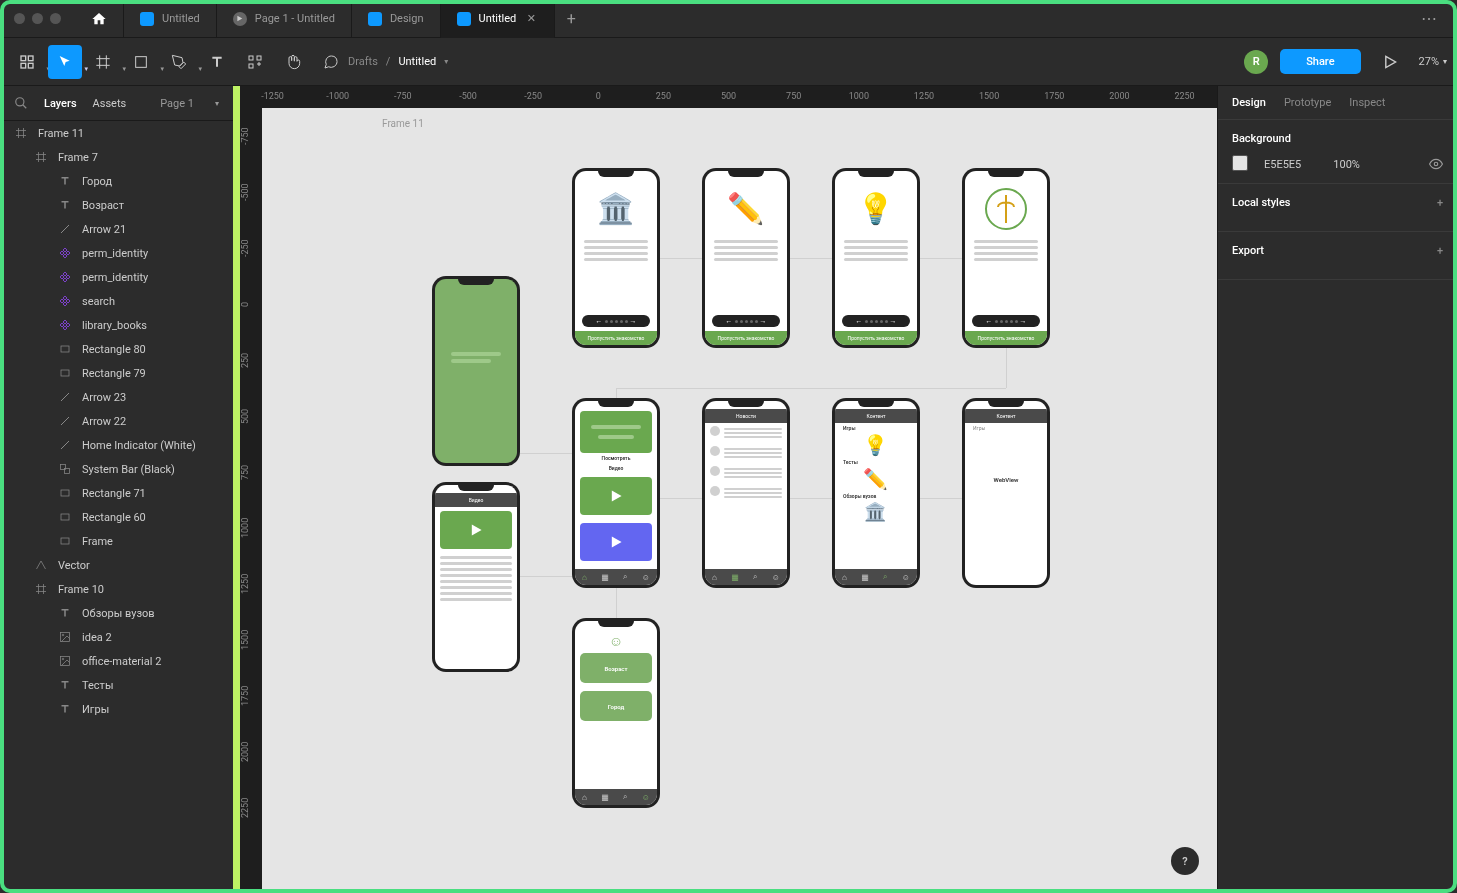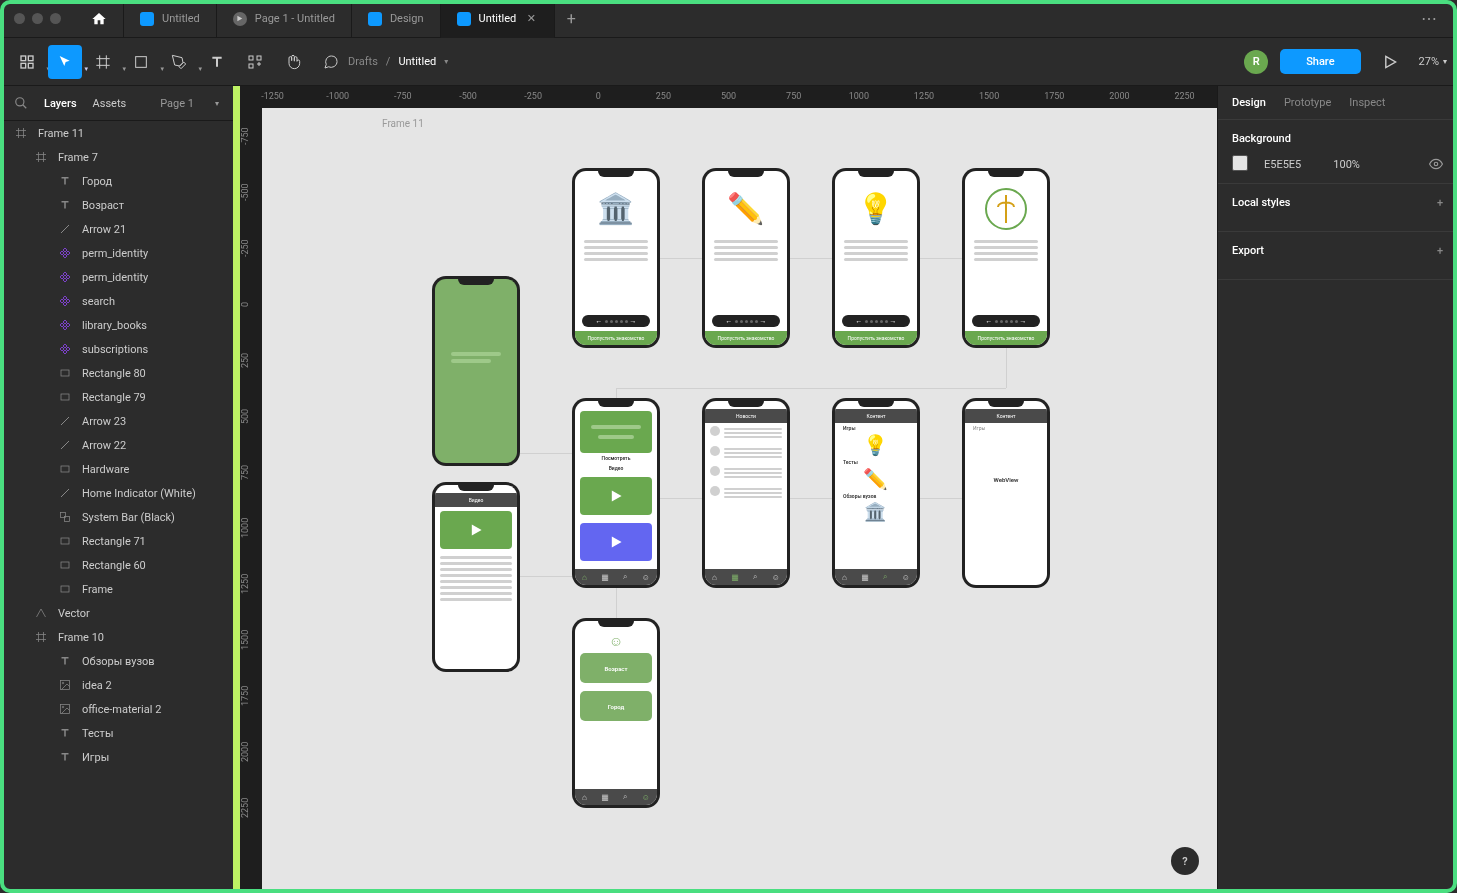--- a/index.html
+++ b/index.html
@@ -307,28 +307,20 @@
         </div>
         <div class="layer d2">
           <span class="layer-ico comp">
             <svg width="12" height="12" viewBox="0 0 24 24" fill="none" stroke="currentColor" stroke-width="1.5">
               <path d="M12 2l4 4-4 4-4-4zM12 14l4 4-4 4-4-4zM2 12l4-4 4 4-4 4zM14 12l4-4 4 4-4 4z"></path>
             </svg>
           </span>
           <span>library_books</span>
         </div>
         <div class="layer d2">
-          <span class="layer-ico comp">
-            <svg width="12" height="12" viewBox="0 0 24 24" fill="none" stroke="currentColor" stroke-width="1.5">
-              <path d="M12 2l4 4-4 4-4-4zM12 14l4 4-4 4-4-4zM2 12l4-4 4 4-4 4zM14 12l4-4 4 4-4 4z"></path>
-            </svg>
-          </span>
-          <span>subscriptions</span>
-        </div>
-        <div class="layer d2">
           <span class="layer-ico">
             <svg width="12" height="12" viewBox="0 0 24 24" fill="none" stroke="currentColor" stroke-width="1.5">
               <rect x="4" y="6" width="16" height="12"></rect>
             </svg>
           </span>
           <span>Rectangle 80</span>
         </div>
         <div class="layer d2">
           <span class="layer-ico">
             <svg width="12" height="12" viewBox="0 0 24 24" fill="none" stroke="currentColor" stroke-width="1.5">
@@ -345,28 +337,20 @@
           </span>
           <span>Arrow 23</span>
         </div>
         <div class="layer d2">
           <span class="layer-ico">
             <svg width="12" height="12" viewBox="0 0 24 24" stroke="currentColor" stroke-width="2">
               <path d="M4 20L20 4"></path>
             </svg>
           </span>
           <span>Arrow 22</span>
-        </div>
-        <div class="layer d2">
-          <span class="layer-ico">
-            <svg width="12" height="12" viewBox="0 0 24 24" fill="none" stroke="currentColor" stroke-width="1.5">
-              <rect x="4" y="6" width="16" height="12"></rect>
-            </svg>
-          </span>
-          <span>Hardware</span>
         </div>
         <div class="layer d2">
           <span class="layer-ico">
             <svg width="12" height="12" viewBox="0 0 24 24" stroke="currentColor" stroke-width="2">
               <path d="M4 20L20 4"></path>
             </svg>
           </span>
           <span>Home Indicator (White)</span>
         </div>
         <div class="layer d2">

